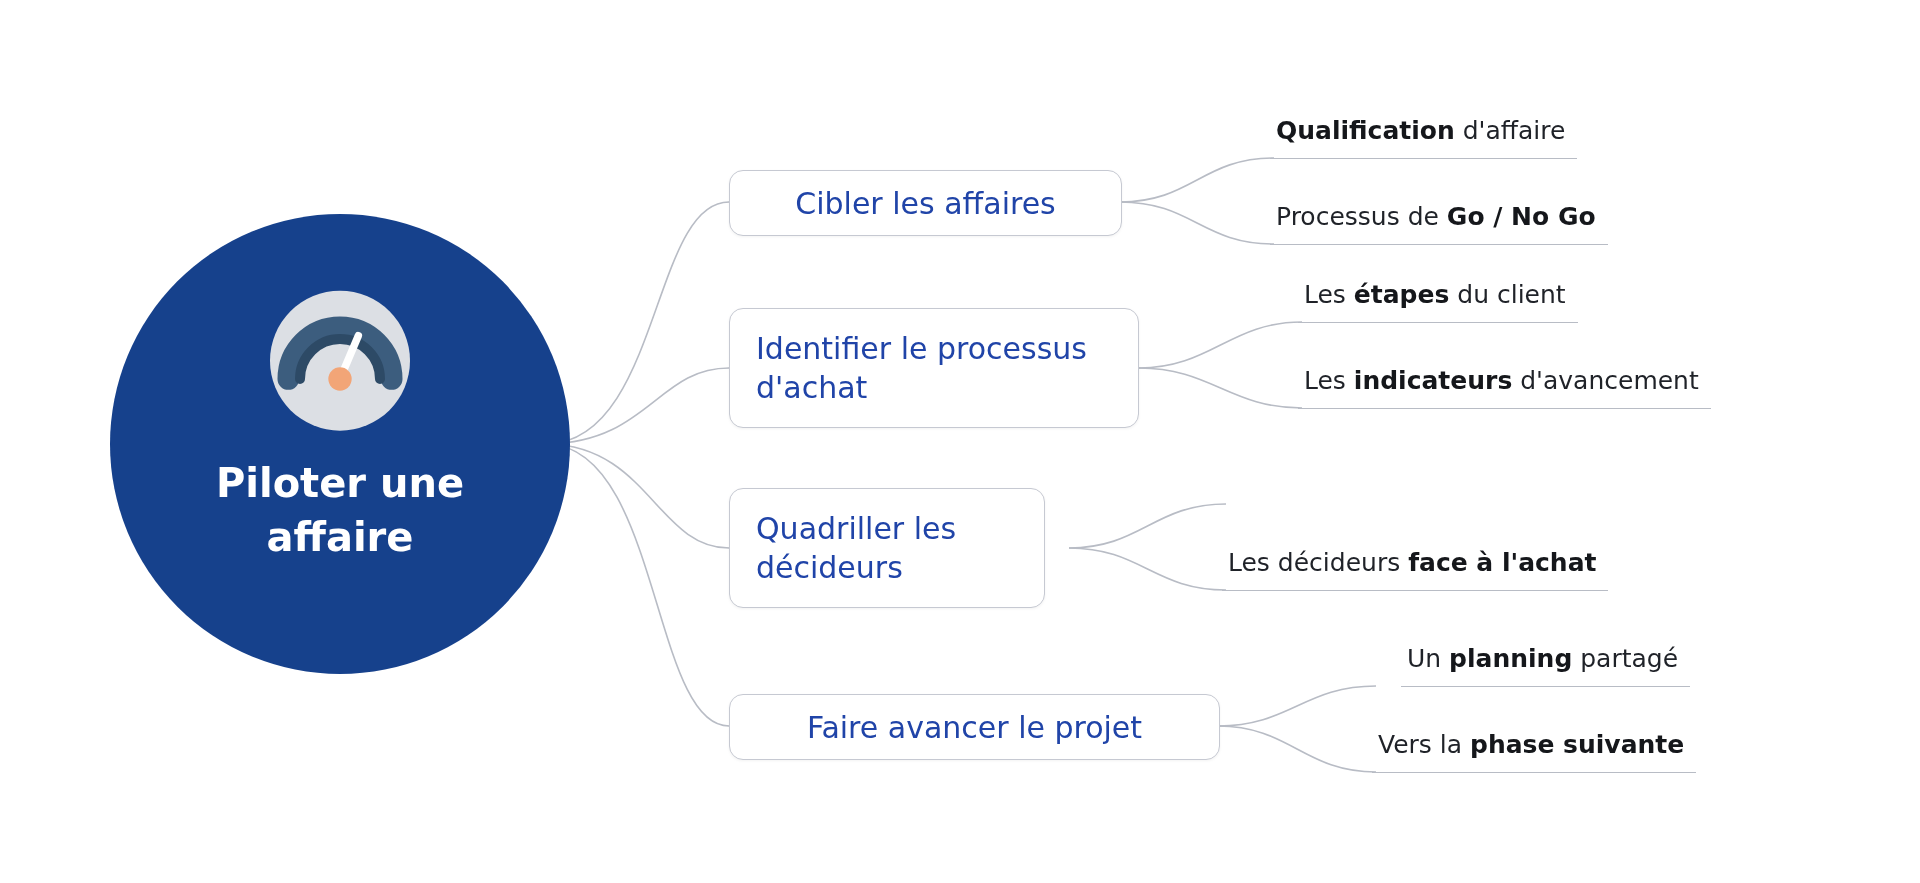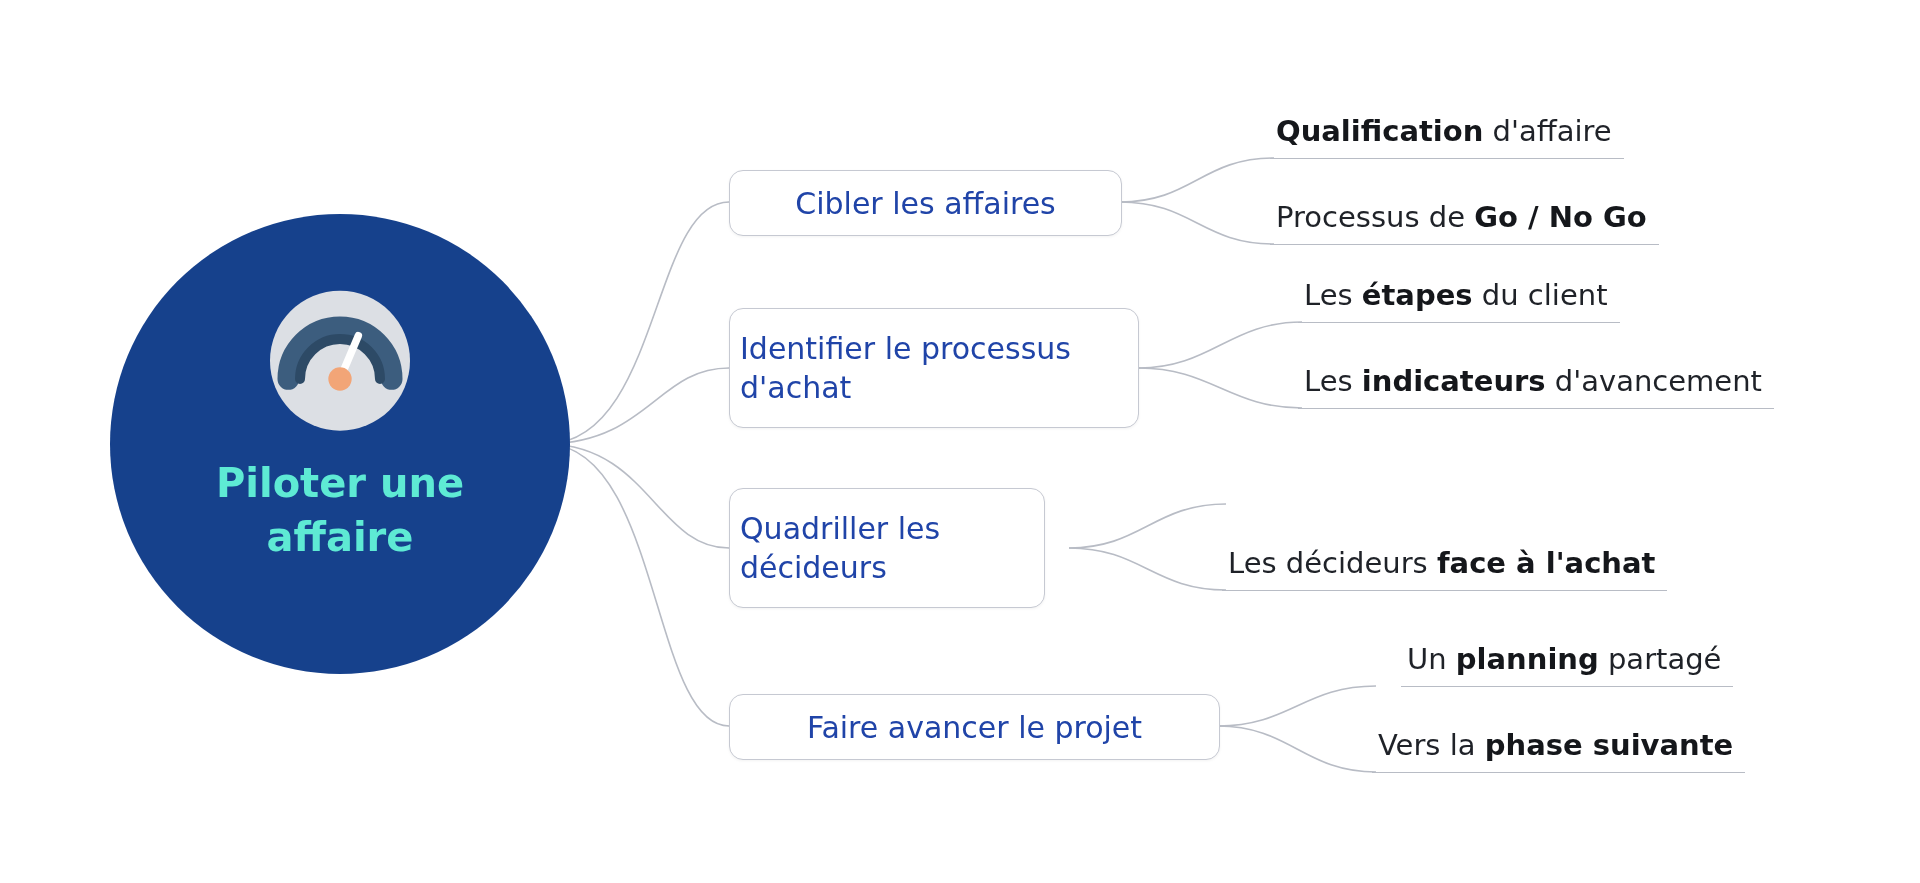--- a/index.html
+++ b/index.html
@@ -16,42 +16,42 @@
 
   
   .central{
     position:absolute;left:110px;top:214px;width:460px;height:460px;
     border-radius:50%;
     background:#16418c;
     display:flex;flex-direction:column;align-items:center;justify-content:center;
   }
   .central .gauge-wrap{margin-top:-40px;margin-bottom:18px;}
   .central .title{
-    color:#5eead4;font-weight:bold;font-size:40px;line-height:1.35;
+    color:#ffffff;font-weight:bold;font-size:40px;line-height:1.35;
     text-align:center;width:300px;
   }
 
   
   .branch{
     position:absolute;
     background:#ffffff;
     border:1px solid #c6c9d2;
     border-radius:14px;
     box-shadow:0 1px 3px rgba(0,0,0,0.05);
     display:flex;align-items:center;
     color:#2044a8;font-weight:normal;font-size:30px;line-height:1.3;
   }
   .branch.center{justify-content:center;text-align:center;}
-  .branch.left{justify-content:flex-start;text-align:left;padding-left:10px;box-sizing:border-box;}
+  .branch.left{justify-content:flex-start;text-align:left;padding-left:26px;box-sizing:border-box;}
 
   
   .leaf{
     position:absolute;
     display:inline-block;
-    font-size:29px;line-height:36px;color:#1f2228;
+    font-size:25px;line-height:36px;color:#1f2228;
     padding:0 12px 9px 6px;
     border-bottom:1.6px solid #b8bcc5;
     white-space:nowrap;
   }
   .leaf .b{font-weight:bold;color:#15171b;}
 </style>
 </head>
 <body>
 
 <div id="stage">

